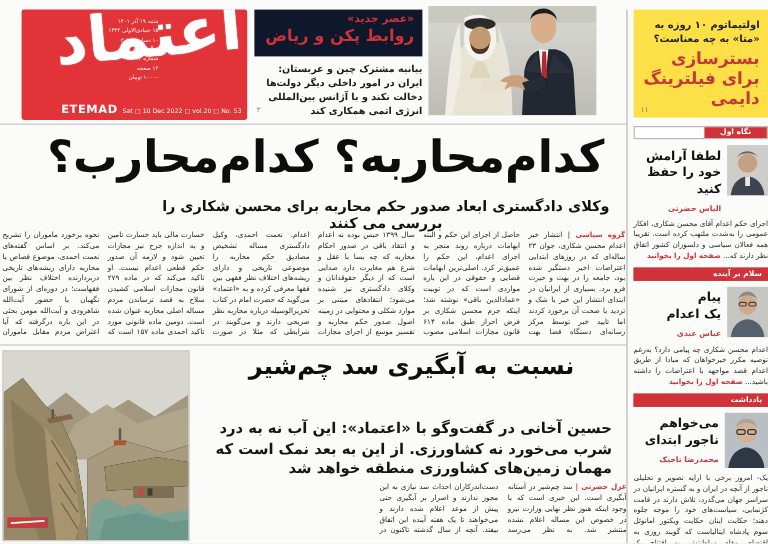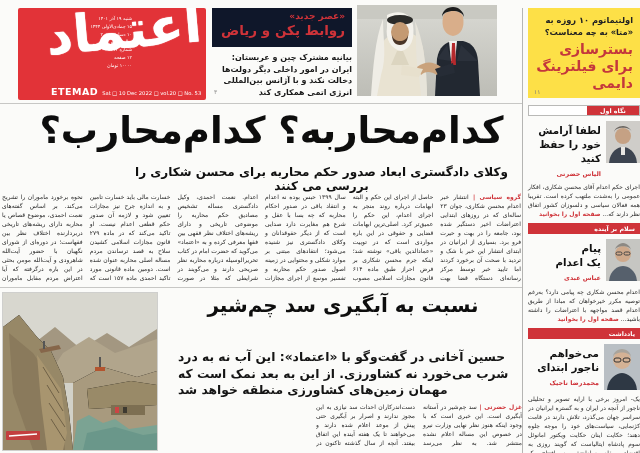--- a/index.html
+++ b/index.html
@@ -33,21 +33,21 @@
   .hline{height:1px;background:#c7c7c5;}
   
   .main-headline{left:20px;top:107px;width:503px;text-align:center;font-size:37px;font-weight:bold;color:#0d0d0d;line-height:1.3;letter-spacing:-1px;}
   .main-sub{left:120px;top:165px;width:403px;text-align:center;font-size:12px;font-weight:bold;color:#111;}
   .main-body{left:2px;top:192px;width:519px;height:91px;column-count:6;column-gap:7px;font-size:6px;line-height:1.5;text-align:justify;color:#262626;overflow:hidden;}
   .lead-red{color:#cf3339;font-weight:bold;}
   .tail-red{color:#cf3339;font-weight:bold;}
   
   .dam-photo{left:2px;top:292px;width:156px;height:159px;overflow:hidden;border:1px solid #cfcfcd;box-sizing:border-box;background:#cdccc3;}
   .dam-h{left:165px;top:292px;width:356px;text-align:center;font-size:20px;font-weight:bold;color:#0e0e0e;line-height:1.32;}
-  .dam-sub{left:178px;top:349px;width:332px;text-align:left;font-size:12.3px;font-weight:bold;color:#151515;line-height:1.35;}
+  .dam-sub{left:178px;top:349px;width:332px;text-align:right;font-size:12.3px;font-weight:bold;color:#151515;line-height:1.35;}
   .dam-body{left:316px;top:402px;width:206px;height:49px;column-count:2;column-gap:8px;font-size:6px;line-height:1.5;text-align:justify;color:#262626;overflow:hidden;}
   
   .sidebar{left:528px;top:105px;width:112px;height:348px;}
   .side-bar-label{height:11px;margin-bottom:5px;position:relative;}
   .side-bar-label .red-tag{position:absolute;top:0;bottom:0;right:0;background:#cf3339;color:#fff;font-size:6.3px;font-weight:bold;display:flex;align-items:center;justify-content:center;}
   .tag-partial{border:1px solid #b9b9b7;background:#fff;box-sizing:border-box;}
   .tag-partial .red-tag{width:52px;}
   .tag-full{background:#cf3339;}
   .tag-full .red-tag{width:100%;justify-content:flex-start;padding-right:5px;box-sizing:border-box;}
   .side-article{margin-bottom:5px;}

